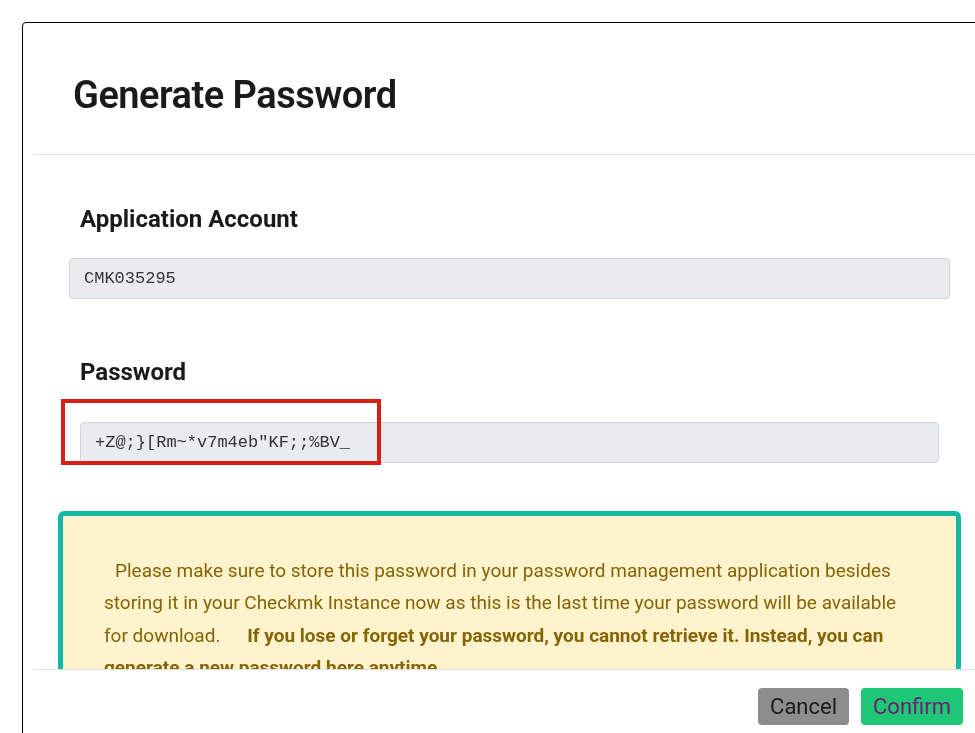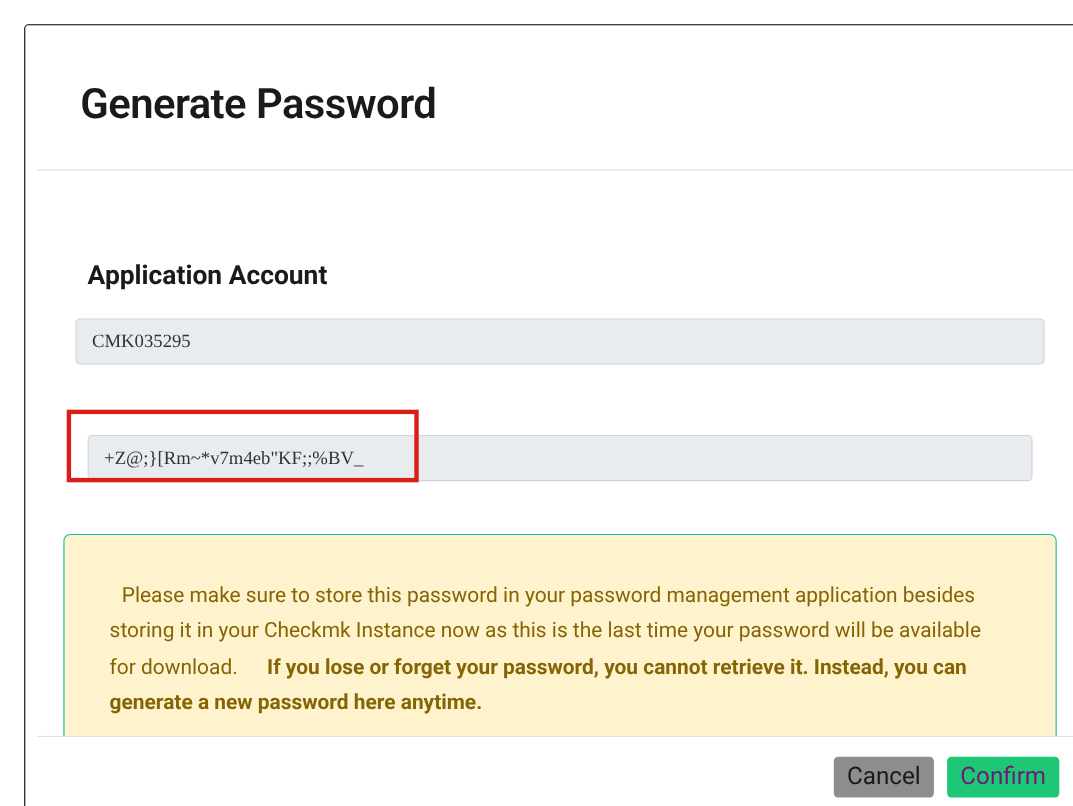--- a/index.html
+++ b/index.html
@@ -33,54 +33,53 @@
       color: #1a1a1a;
       letter-spacing: -0.5px;
     }
     .modal-body {
       padding: 28px 24px 24px 24px;
       flex: 1;
       overflow-y: auto;
     }
     .field-group {
       margin-bottom: 26px;
-      margin-top: 31px;
     }
     .field-label {
       font-size: 24px;
       font-weight: 700;
       color: #1a1a1a;
       margin-bottom: 14px;
       display: block;
     }
     .field-input {
       width: 100%;
       padding: 10px 14px;
       font-size: 17px;
-      font-family: Liberation Serif, serif;
+      font-family: Liberation Mono, monospace;
       background: #e9ecef;
       border: 1px solid #ced4da;
       border-radius: 4px;
       color: #333;
     }
     .password-input-wrapper {
       position: relative;
     }
     .highlight-box {
       position: absolute;
       top: -12px;
       left: -8px;
       width: 320px;
       height: 66px;
       border: 4px solid #d91e18;
       pointer-events: none;
     }
     .alert-box {
       background: #fff3cd;
-      border: 1px solid #14b8a6;
+      border: 5px solid #14b8a6;
       border-radius: 6px;
       padding: 28px 30px;
       margin-top: 22px;
     }
     .alert-text {
       font-size: 19px;
       line-height: 1.7;
       color: #856404;
     }
     .alert-text strong {
@@ -119,20 +118,21 @@
     <h1 class="modal-title">Generate Password</h1>
   </div>
 
   <div class="modal-body">
     <div class="field-group">
       <label class="field-label">Application Account</label>
       <input type="text" class="field-input" readonly="" value="CMK035295" style="">
     </div>
 
     <div class="field-group">
+      <label class="field-label">Password</label>
       <div class="password-input-wrapper">
         <input type="text" class="field-input" readonly="" value="+Z@;}[Rm~*v7m4eb&quot;KF;;%BV_" style="">
         <div class="highlight-box"></div>
       </div>
     </div>
 
     <div class="alert-box">
       <p class="alert-text">
         <span>Please make sure to store this password in your password management application besides storing it in your Checkmk Instance now as this is the last time your password will be available for download. </span><strong>If you lose or forget your password, you cannot retrieve it. Instead, you can generate a new password here anytime.</strong><br>
       </p>

